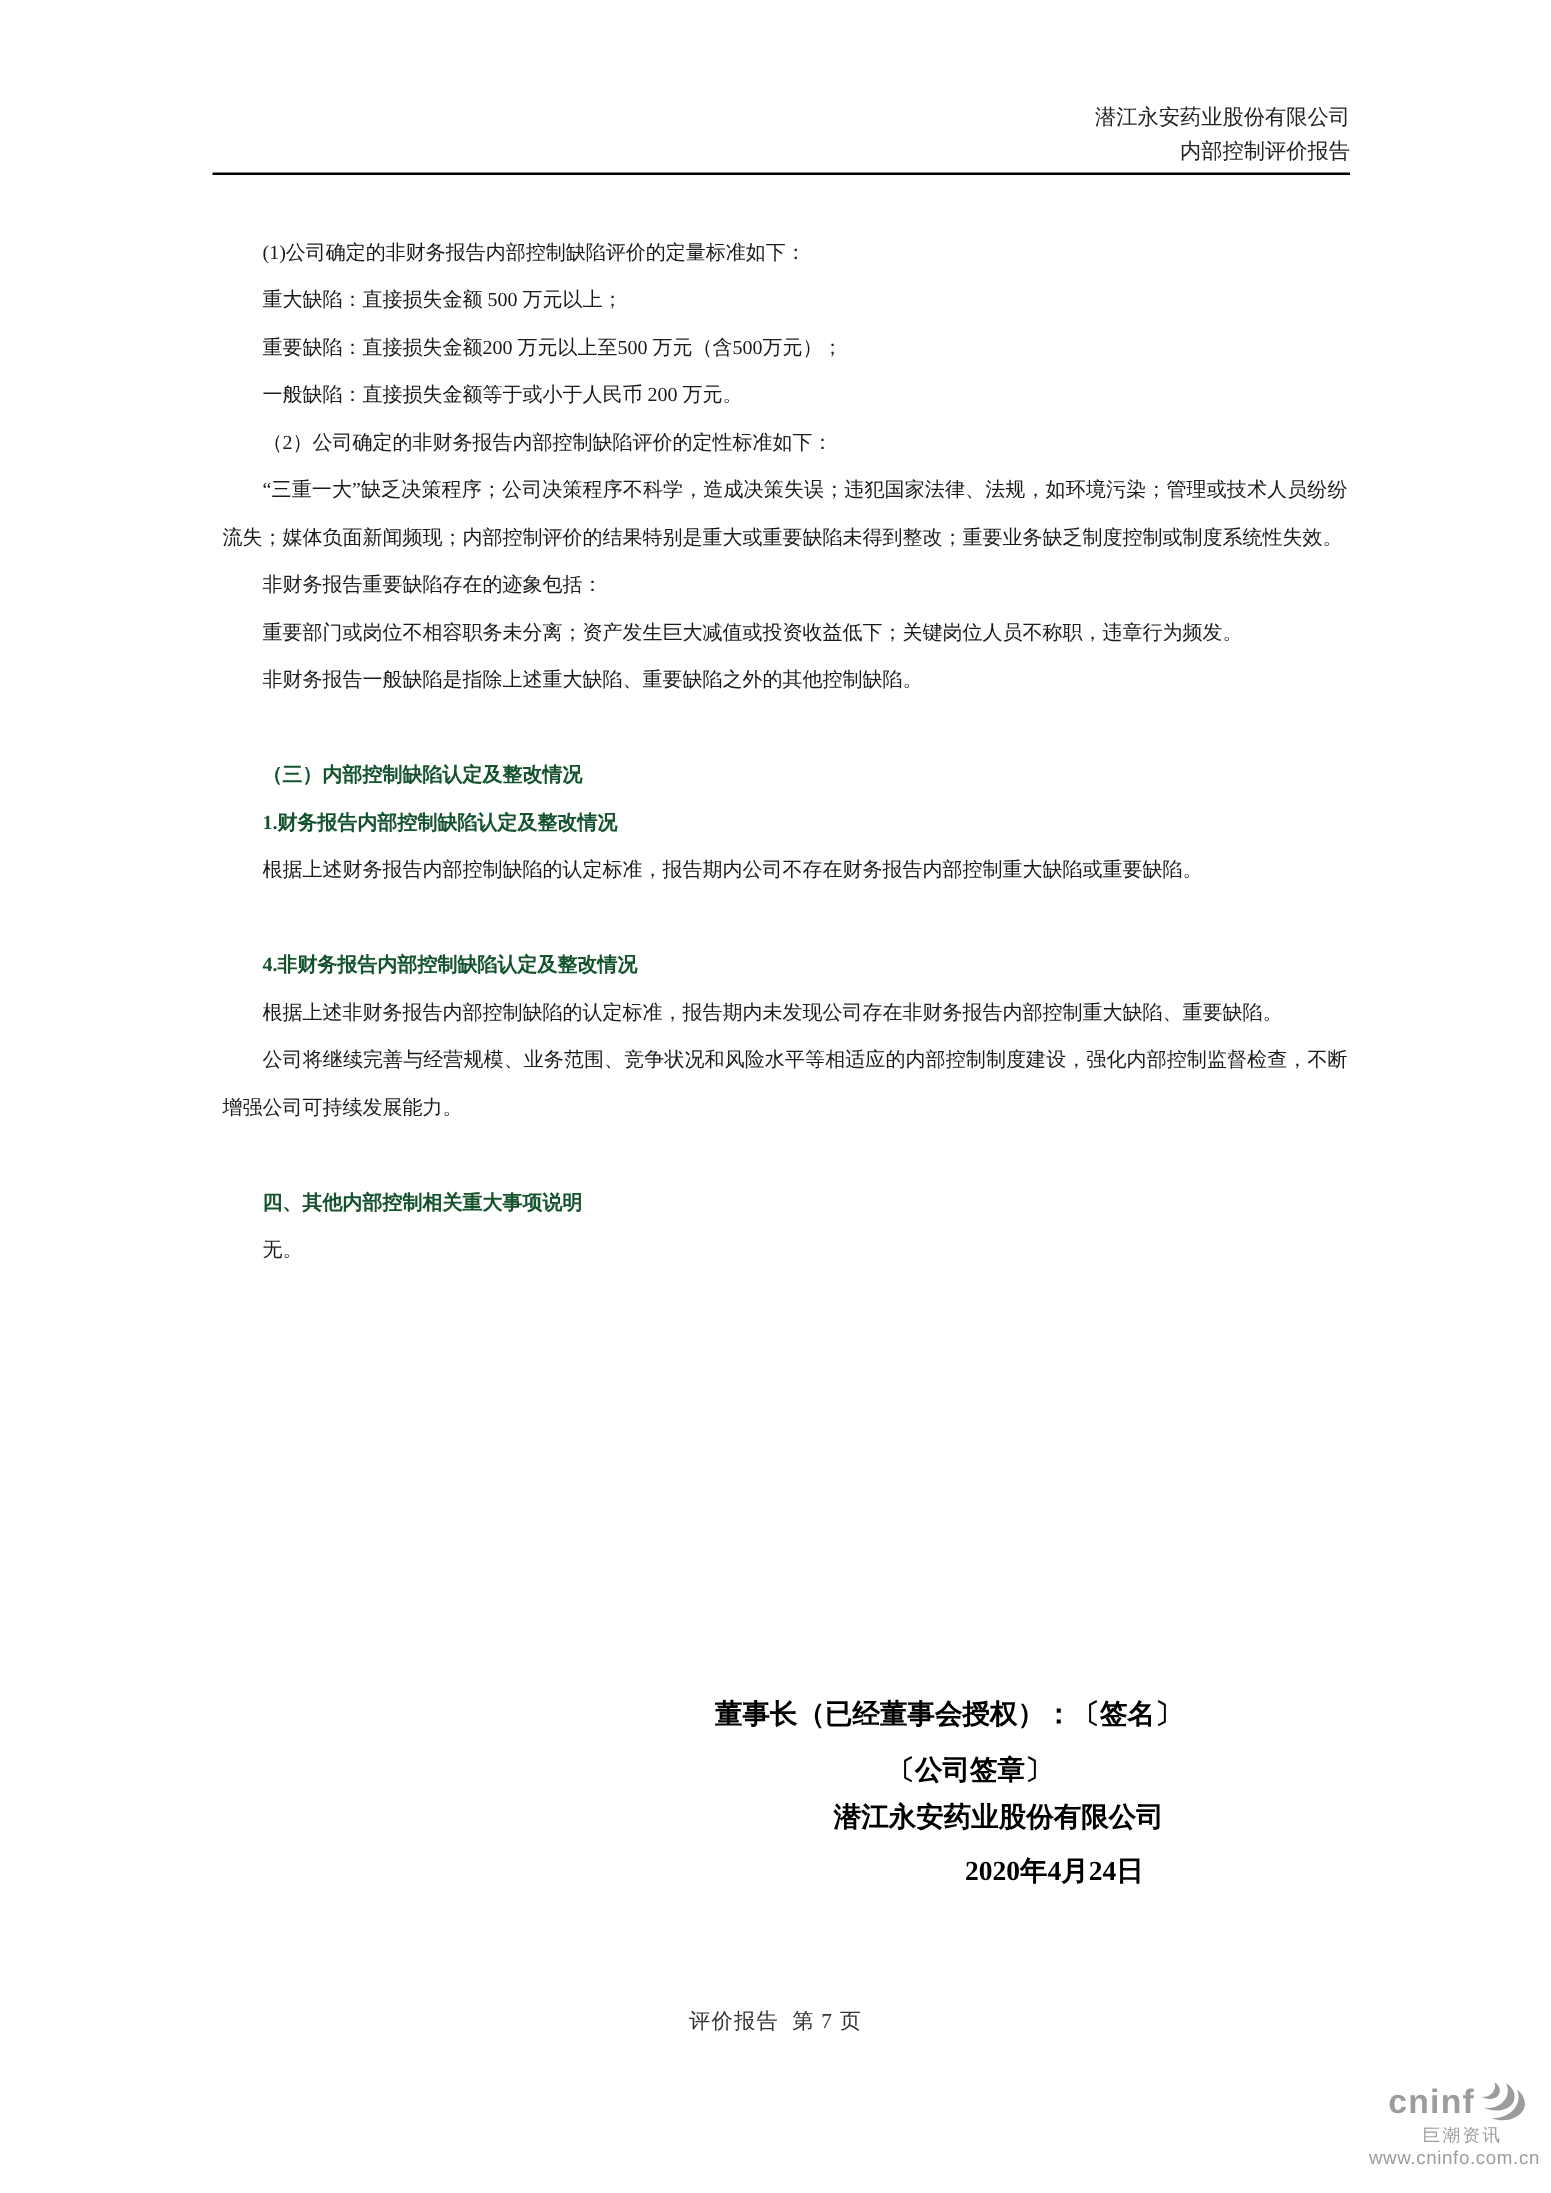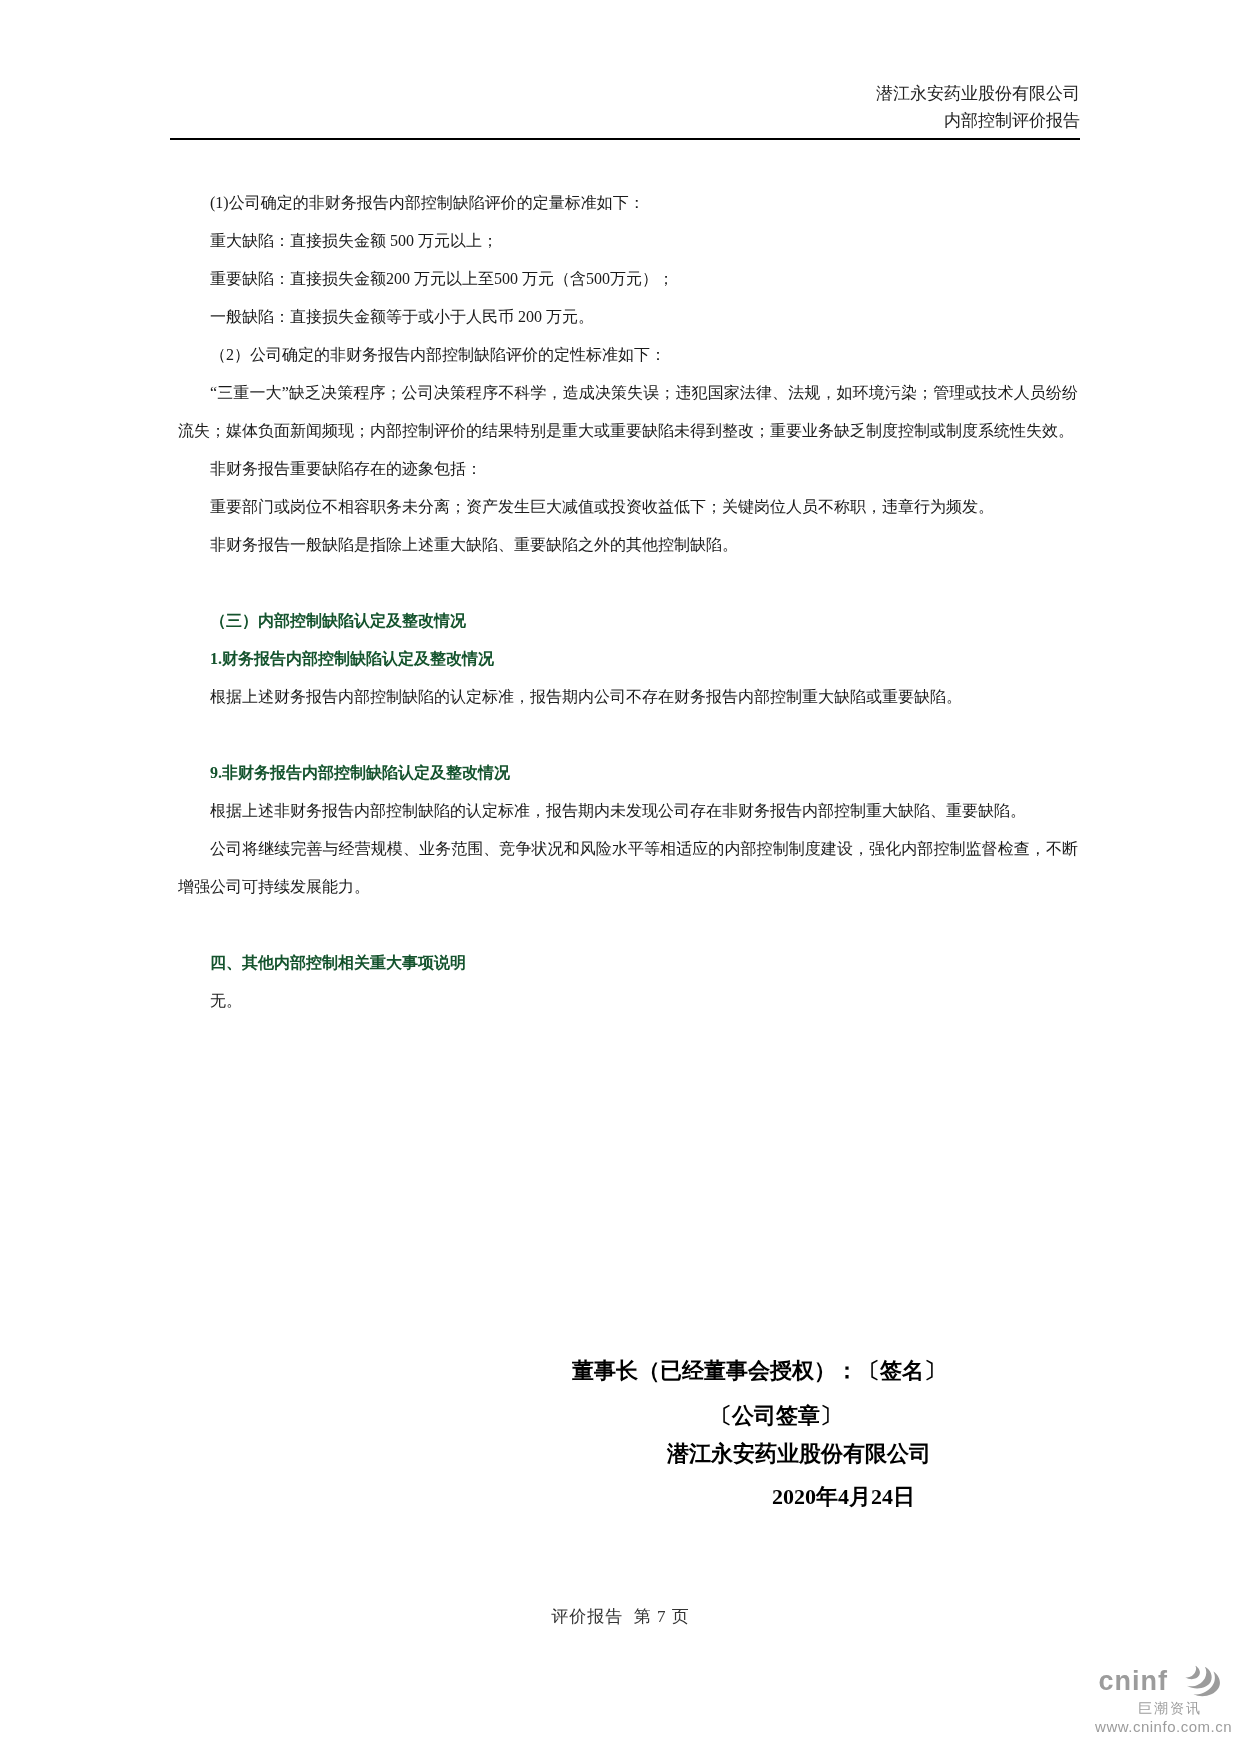--- a/index.html
+++ b/index.html
@@ -48,21 +48,21 @@
     white-space:pre;letter-spacing:1px;
   }
   
   .watermark{
     position:absolute;right:9px;bottom:18px;
     font-family:"Liberation Sans","DejaVu Sans",sans-serif;
     color:#9c9c9c;text-align:right;
   }
   .brand-row{
     display:flex;align-items:center;justify-content:flex-end;
-    gap:16px;margin-right:10px;line-height:1;
+    gap:4px;margin-right:10px;line-height:1;
   }
   .brand{
     font-size:27px;font-weight:bold;letter-spacing:1px;color:#9c9c9c;
   }
   .brand-cn{
     font-size:14px;letter-spacing:2px;margin:2px 30px 1px 0;line-height:1.2;
   }
   .brand-url{
     font-size:15px;letter-spacing:0.5px;line-height:1.2;
   }
@@ -90,21 +90,21 @@
     <p class="indent">非财务报告一般缺陷是指除上述重大缺陷、重要缺陷之外的其他控制缺陷。</p>
 
     <div class="gap"></div>
 
     <p class="indent bold">（三）内部控制缺陷认定及整改情况</p>
     <p class="indent bold">1.财务报告内部控制缺陷认定及整改情况</p>
     <p class="indent">根据上述财务报告内部控制缺陷的认定标准，报告期内公司不存在财务报告内部控制重大缺陷或重要缺陷。</p>
 
     <div class="gap"></div>
 
-    <p class="indent bold">9.非财务报告内部控制缺陷认定及整改情况</p>
+    <p class="indent bold">4.非财务报告内部控制缺陷认定及整改情况</p>
     <p class="indent">根据上述非财务报告内部控制缺陷的认定标准，报告期内未发现公司存在非财务报告内部控制重大缺陷、重要缺陷。</p>
     <p class="indent">公司将继续完善与经营规模、业务范围、竞争状况和风险水平等相适应的内部控制制度建设，强化内部控制监督检查，不断增强公司可持续发展能力。</p>
 
     <div class="gap"></div>
 
     <p class="indent bold">四、其他内部控制相关重大事项说明</p>
     <p class="indent">无。</p>
   </div>
 
   <div class="signature">

